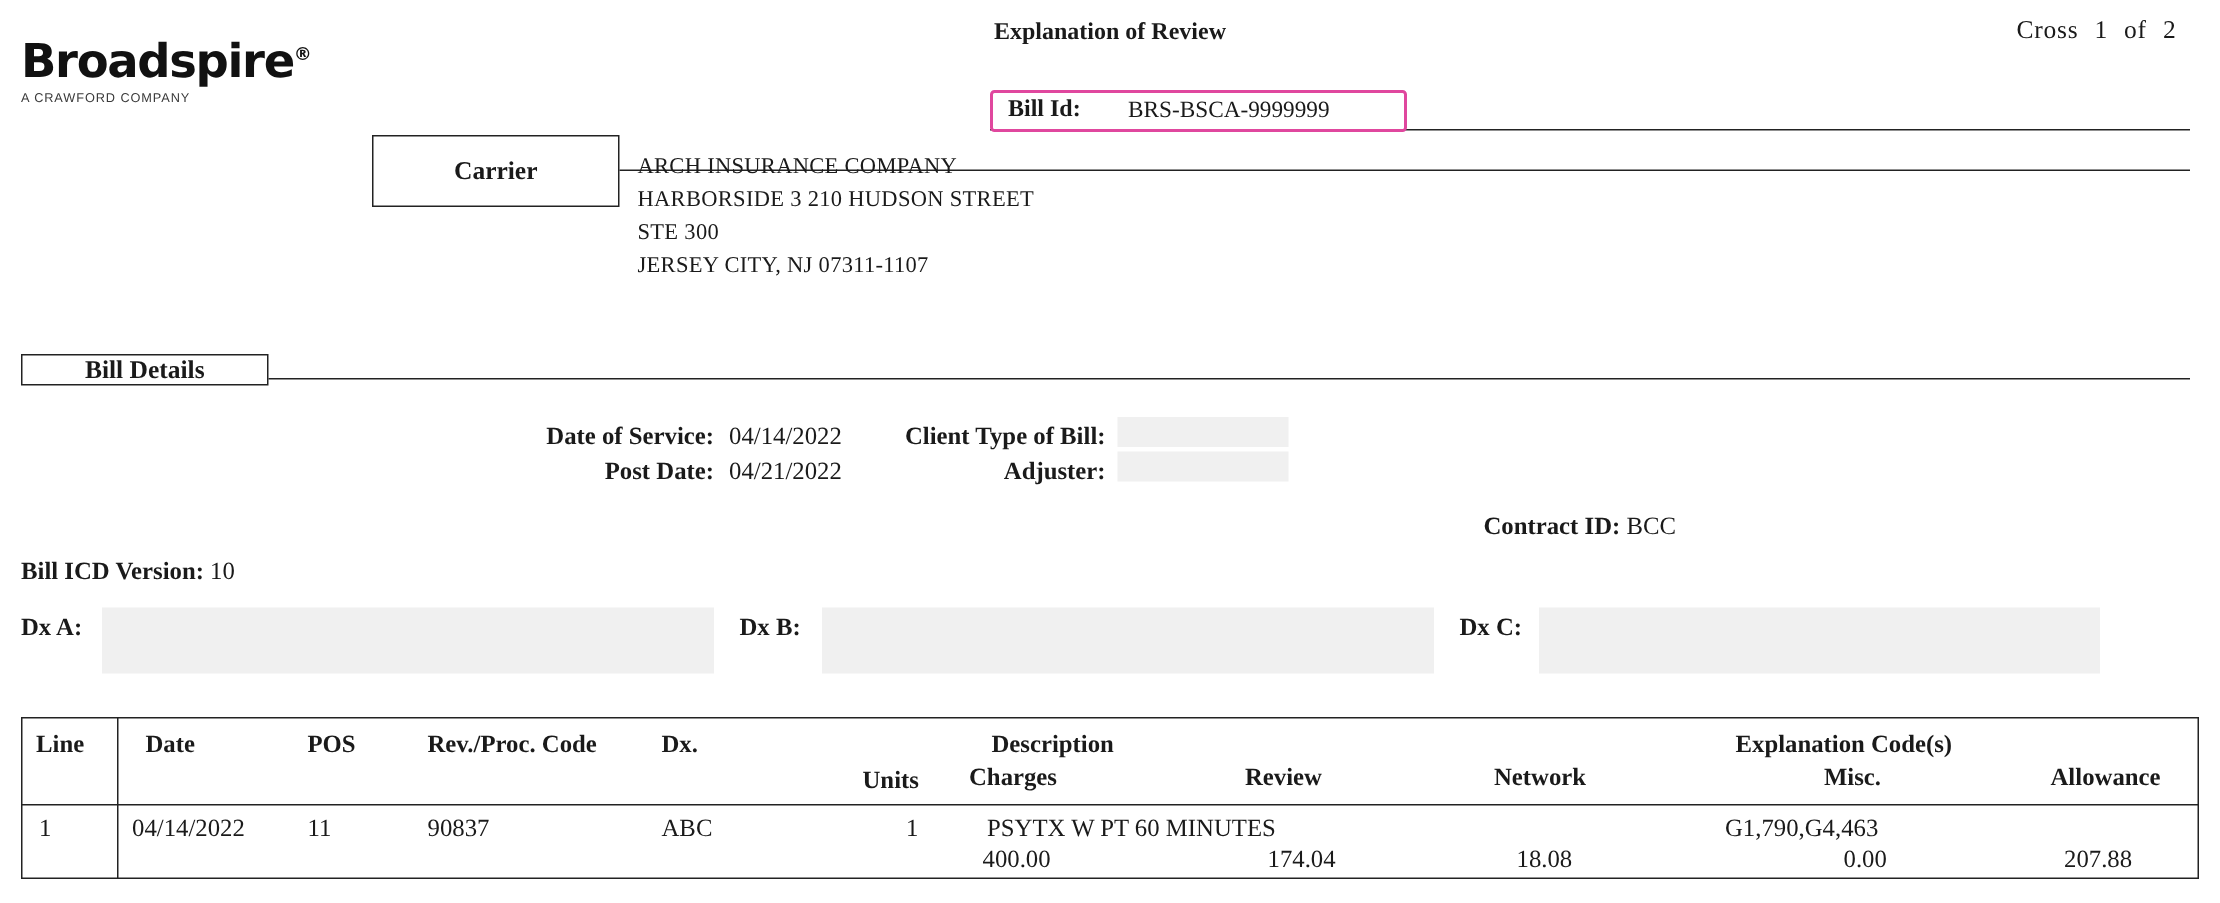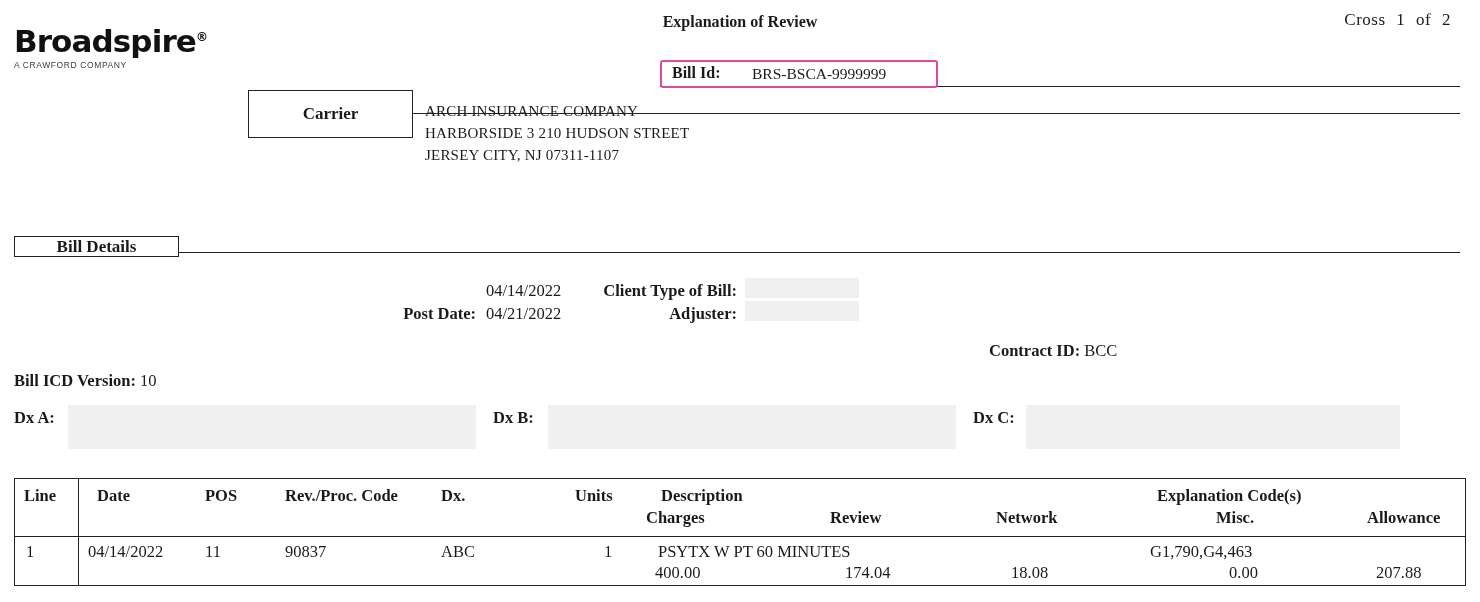--- a/index.html
+++ b/index.html
@@ -247,26 +247,28 @@
   <div class="billid-box"></div>
   <div class="billid-label">Bill Id:</div>
   <div class="billid-value">BRS-BSCA-9999999</div>
 
   <div class="carrier-box"></div>
   <div class="carrier-label">Carrier</div>
   <div class="carrier-rule"></div>
   <div class="carrier-addr">
     <div>ARCH INSURANCE COMPANY</div>
     <div>HARBORSIDE 3 210 HUDSON STREET</div>
+    <div>STE 300</div>
     <div>JERSEY CITY, NJ 07311-1107</div>
   </div>
 
   <div class="billdetails-box">Bill Details</div>
   <div class="billdetails-rule"></div>
 
+  <div class="kv" style="left:240px; top:281px; width:236px; text-align:right;"><span class="k">Date of Service:</span></div>
   <div class="kv" style="left:486px; top:281px;">04/14/2022</div>
 
   <div class="kv" style="left:240px; top:304px; width:236px; text-align:right;"><span class="k">Post Date:</span></div>
   <div class="kv" style="left:486px; top:304px;">04/21/2022</div>
 
   <div class="kv" style="left:520px; top:281px; width:217px; text-align:right;"><span class="k">Client Type of Bill:</span></div>
   <div class="redact" style="left:745px; top:278px; width:114px; height:20px;"></div>
 
   <div class="kv" style="left:520px; top:304px; width:217px; text-align:right;"><span class="k">Adjuster:</span></div>
   <div class="redact" style="left:745px; top:301px; width:114px; height:20px;"></div>
@@ -291,21 +293,21 @@
 
   <div class="tbl"></div>
   <div class="tbl-sep"></div>
   <div class="tbl-vline"></div>
 
   <div class="th" style="left:24px; top:486px;">Line</div>
   <div class="th" style="left:97px; top:486px;">Date</div>
   <div class="th" style="left:205px; top:486px;">POS</div>
   <div class="th" style="left:285px; top:486px;">Rev./Proc. Code</div>
   <div class="th" style="left:441px; top:486px;">Dx.</div>
-  <div class="th" style="left:575px; top:486px;">Units</div>
+  <div class="th" style="left:575px; top:510px;">Units</div>
   <div class="th" style="left:661px; top:486px;">Description</div>
   <div class="th" style="left:1157px; top:486px;">Explanation Code(s)</div>
 
   <div class="th" style="left:646px; top:508px;">Charges</div>
   <div class="th" style="left:830px; top:508px;">Review</div>
   <div class="th" style="left:996px; top:508px;">Network</div>
   <div class="th" style="left:1216px; top:508px;">Misc.</div>
   <div class="th" style="left:1367px; top:508px;">Allowance</div>
 
   <div class="td" style="left:26px; top:542px;">1</div>

